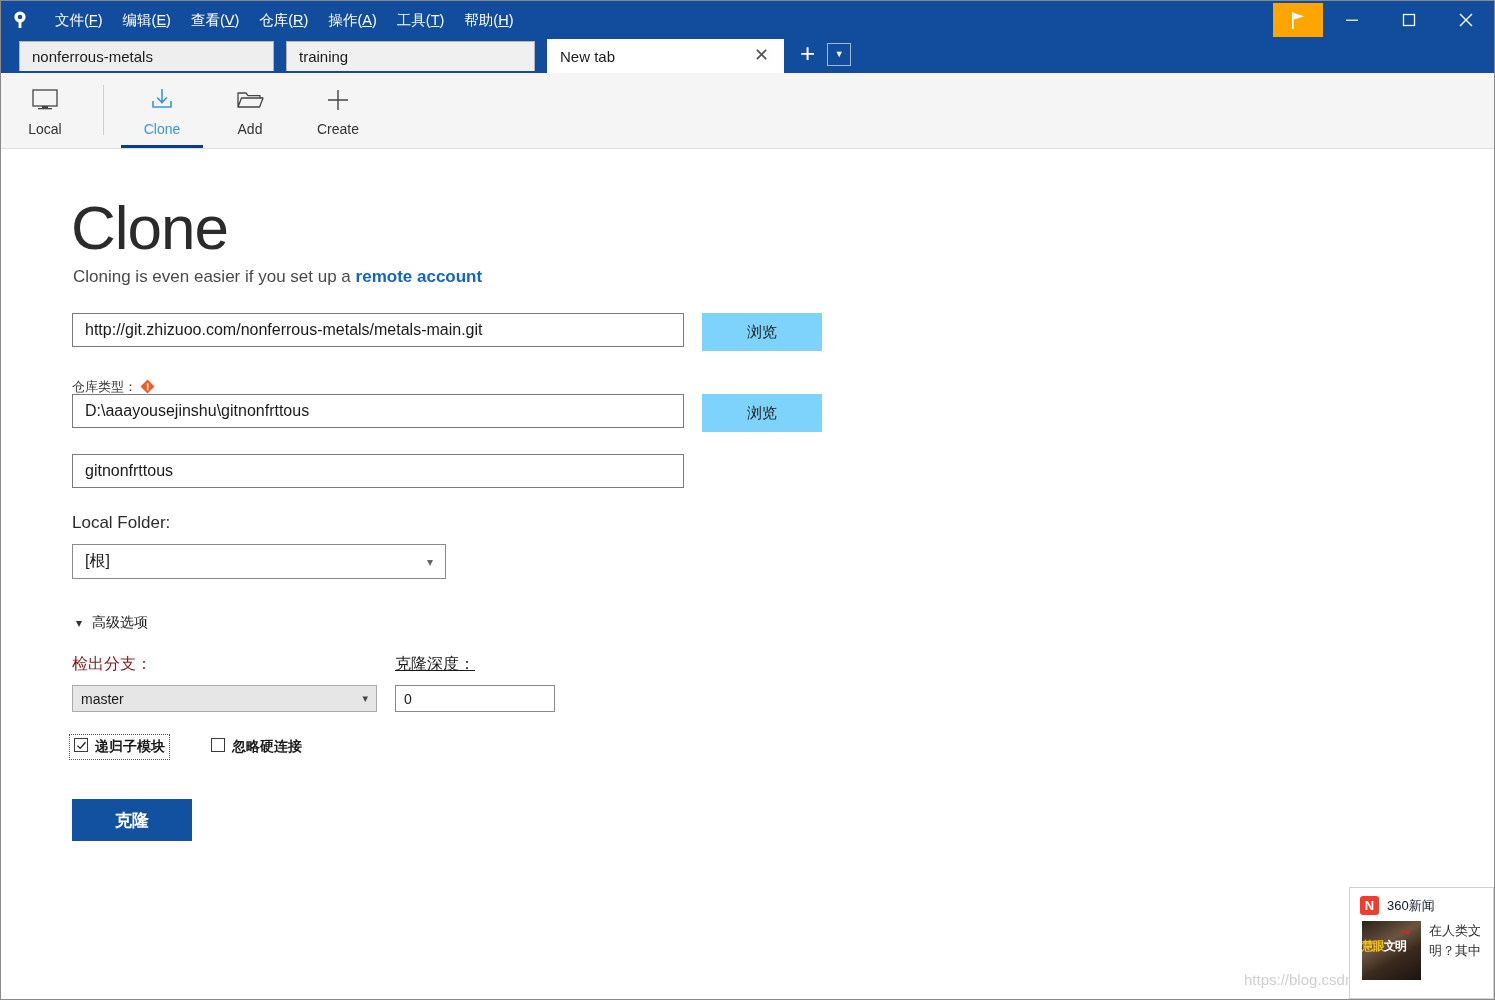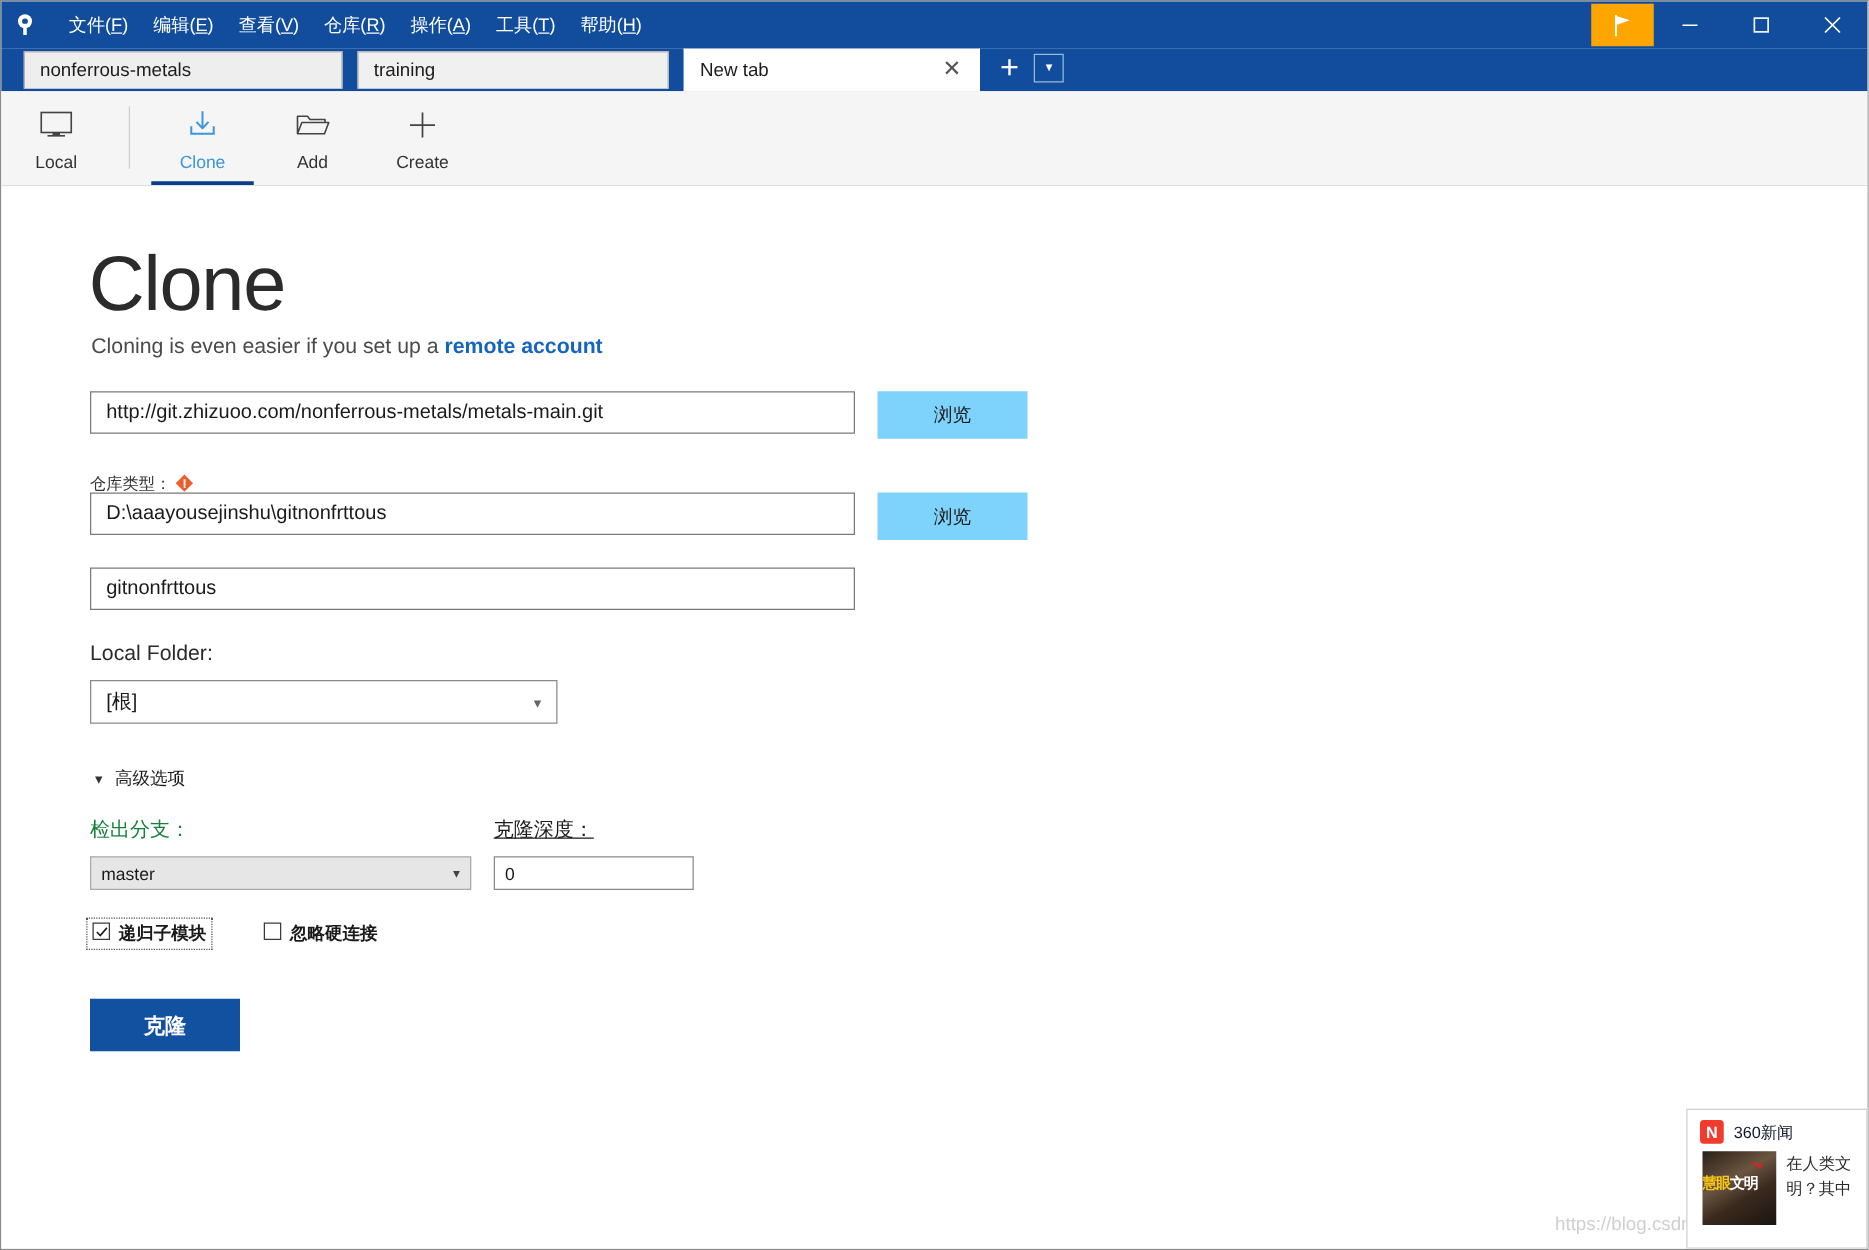--- a/index.html
+++ b/index.html
@@ -194,21 +194,21 @@
   }
   .local-folder-select .chev { margin-left: auto; color: #666; font-size: 12px; }
 
   .adv-toggle {
     position: absolute; left: 75px; top: 465px;
     display: flex; align-items: center;
     font-size: 14px; color: #1a1a1a; cursor: default;
   }
   .adv-toggle .chev { margin-right: 10px; color: #333; font-size: 12px; }
 
-  .adv-label-branch { position: absolute; left: 71px; top: 505px; font-size: 16px; color: #15803d; }
+  .adv-label-branch { position: absolute; left: 71px; top: 505px; font-size: 16px; color: #7f1d1d; }
   .adv-label-depth  { position: absolute; left: 394px; top: 505px; font-size: 16px; color: #1a1a1a; text-decoration: underline; }
 
   .branch-select {
     position: absolute; left: 71px; top: 536px;
     width: 305px; height: 27px;
     border: 1px solid #aaaaaa; background: #e6e6e6;
     display: flex; align-items: center; padding: 0 8px;
     font-size: 14px; color: #1a1a1a; cursor: default;
   }
   .branch-select .chev { margin-left: auto; color: #444; font-size: 11px; }

